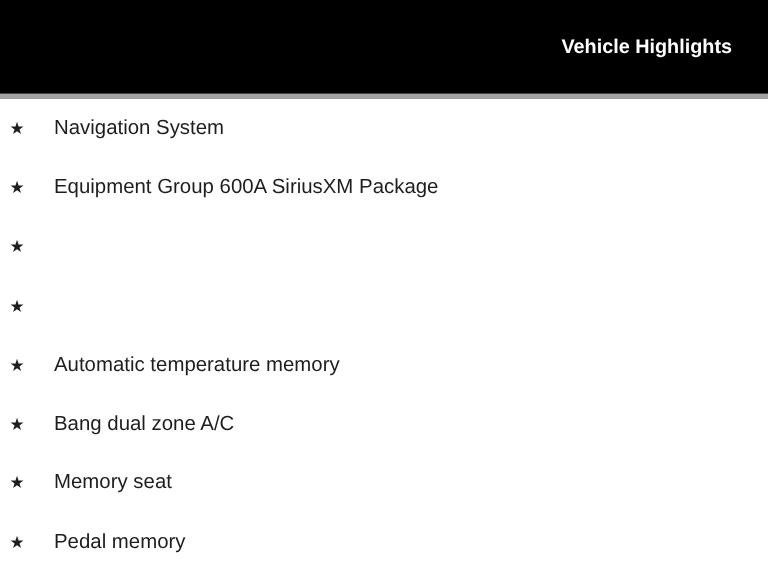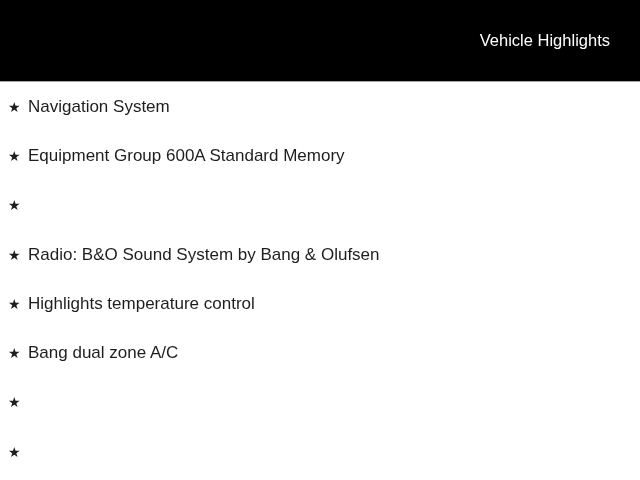--- a/index.html
+++ b/index.html
@@ -18,21 +18,22 @@
   .header {
     width: 640px;
     height: 82px;
     background: var(--header-bg);
     color: var(--header-fg);
     display: flex;
     align-items: center;
     justify-content: flex-end;
     padding-right: 30px;
     font-size: 16.5px;
-    border-bottom: 1px solid #a3a3a3;
+    border-bottom: 4px solid #a3a3a3;
+    font-weight: bold;
   }
   .list {
     width: 640px;
     padding-top: 0;
   }
   .row {
     height: 49.3px;
     display: flex;
     align-items: center;
     padding-left: 8px;
@@ -41,61 +42,62 @@
   }
   .star {
     display: inline-block;
     width: 14px;
     font-size: 14px;
     line-height: 1;
     color: var(--text);
     text-align: left;
   }
   .label {
-    margin-left: 6px;
+    margin-left: 23px;
     white-space: nowrap;
   }
 </style>
 </head>
 <body>
 
 <div class="header">
   <span>Vehicle Highlights</span>
 </div>
 
 <div class="list" id="highlights-list">
   <div class="row">
     <span class="star">★</span>
     <span class="label">Navigation System</span>
   </div>
 
   <div class="row">
     <span class="star">★</span>
-    <span class="label">Equipment Group 600A Standard Memory</span>
+    <span class="label">Equipment Group 600A SiriusXM Package</span>
   </div>
 
   <div class="row">
     <span class="star">★</span>
   </div>
 
   <div class="row">
     <span class="star">★</span>
-    <span class="label">Radio: B&amp;O Sound System by Bang &amp; Olufsen</span>
   </div>
 
   <div class="row">
     <span class="star">★</span>
-    <span class="label">Highlights temperature control</span>
+    <span class="label">Automatic temperature memory</span>
   </div>
 
   <div class="row">
     <span class="star">★</span>
     <span class="label">Bang dual zone A/C</span>
   </div>
 
   <div class="row">
     <span class="star">★</span>
+    <span class="label">Memory seat</span>
   </div>
 
   <div class="row">
     <span class="star">★</span>
+    <span class="label">Pedal memory</span>
   </div>
 </div>
 
 </body></html>

